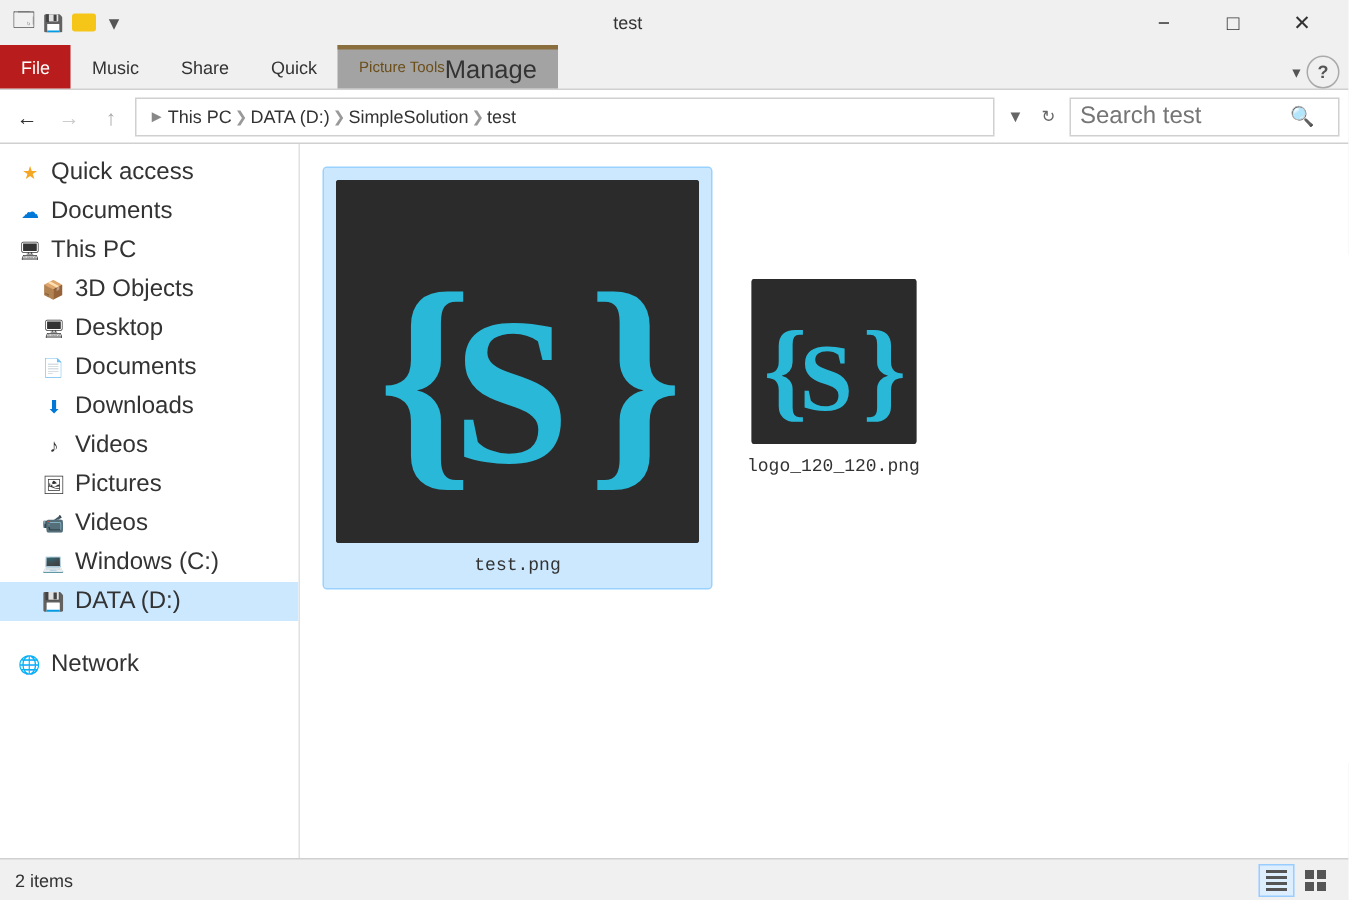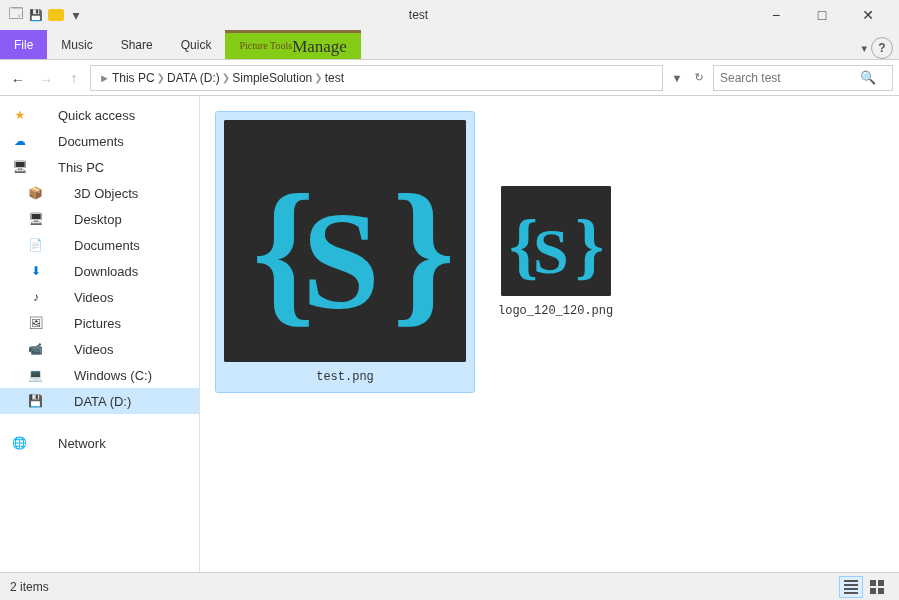--- a/index.html
+++ b/index.html
@@ -9,46 +9,46 @@
     .title-bar { display: flex; align-items: center; background: #f0f0f0; height: 30px; padding: 0 8px; }
     .title-bar-icons { display: flex; gap: 4px; align-items: center; }
     .title-bar-icon { width: 16px; height: 16px; display: flex; align-items: center; justify-content: center; font-size: 14px; color: #555; }
     .title-bar-title { flex: 1; text-align: center; font-size: 12px; color: #333; }
     .title-bar-controls { display: flex; gap: 0; margin-left: auto; }
     .ctrl-btn { width: 46px; height: 30px; display: flex; align-items: center; justify-content: center; font-size: 14px; color: #333; cursor: pointer; }
 
     
     .ribbon-tabs { display: flex; align-items: flex-end; background: #f0f0f0; height: 30px; border-bottom: 1px solid #d0d0d0; }
     .tab { padding: 4px 14px; font-size: 12px; cursor: pointer; height: 100%; display: flex; align-items: center; color: #333; }
-    .tab-file { background: #8b5cf6; color: white; padding: 4px 14px; height: 100%; display: flex; align-items: center; font-size: 12px; }
-    .tab-manage { background: #84cc16; border-top: 3px solid #8b6e3e; color: #333; font-family: Liberation Serif, serif; }
+    .tab-file { background: #b91c1c; color: white; padding: 4px 14px; height: 100%; display: flex; align-items: center; font-size: 12px; }
+    .tab-manage { background: #a3a3a3; border-top: 3px solid #8b6e3e; color: #333; }
     .ribbon-right { margin-left: auto; display: flex; align-items: center; padding-right: 6px; gap: 4px; }
     .ribbon-help { width: 22px; height: 22px; border-radius: 50%; border: 1px solid #aaa; display: flex; align-items: center; justify-content: center; font-size: 12px; font-weight: bold; color: #555; cursor: pointer; }
 
     
     .address-bar { display: flex; align-items: center; background: white; height: 36px; padding: 0 6px; border-bottom: 1px solid #d0d0d0; gap: 4px; }
     .nav-btn { width: 24px; height: 24px; display: flex; align-items: center; justify-content: center; color: #aaa; font-size: 14px; cursor: pointer; border-radius: 2px; }
     .nav-btn.active { color: #333; }
     .address-path { flex: 1; height: 26px; display: flex; align-items: center; border: 1px solid #d0d0d0; padding: 0 8px; background: white; font-size: 12px; color: #333; gap: 2px; cursor: pointer; }
     .path-sep { color: #999; font-size: 10px; }
     .address-controls { display: flex; gap: 2px; }
     .addr-ctrl { width: 20px; height: 26px; display: flex; align-items: center; justify-content: center; color: #666; font-size: 11px; cursor: pointer; }
     .search-box { width: 180px; height: 26px; border: 1px solid #d0d0d0; display: flex; align-items: center; padding: 0 6px; background: white; }
-    .search-box input { border: none; outline: none; font-size: 12px; width: 140px; color: #b91c1c; background: transparent; }
+    .search-box input { border: none; outline: none; font-size: 16px; width: 140px; color: #b91c1c; background: transparent; }
     .search-icon-btn { color: #aaa; font-size: 13px; cursor: pointer; }
 
     
     .main { display: flex; height: calc(600px - 30px - 30px - 36px - 28px); }
 
     
     .sidebar { width: 200px; background: white; border-right: 1px solid #e0e0e0; overflow-y: auto; padding: 6px 0; flex-shrink: 0; }
     .sidebar-item { display: flex; align-items: center; padding: 3px 8px 3px 12px; gap: 6px; cursor: pointer; font-size: 12px; color: #333; height: 26px; }
     .sidebar-item.selected { background: #cce8ff; }
     .sidebar-icon { width: 16px; height: 16px; display: flex; align-items: center; justify-content: center; flex-shrink: 0; }
-    .sidebar-label { font-size: 13px; margin-left: 24px; }
+    .sidebar-label { font-size: 16px; }
 
     
     .content { flex: 1; background: white; overflow: auto; padding: 16px; display: flex; flex-wrap: wrap; gap: 16px; align-content: flex-start; }
 
     
     .file-item { display: flex; flex-direction: column; align-items: center; gap: 8px; cursor: pointer; padding: 8px; border-radius: 2px; }
     .file-item.selected { background: #cce8ff; outline: 1px solid #99d1ff; }
     .file-thumbnail { background: #2b2b2b; border-radius: 2px; display: flex; align-items: center; justify-content: center; }
     .file-label { font-size: 12px; color: #333; text-align: center; max-width: 140px; font-family: Liberation Mono, monospace; }
 

